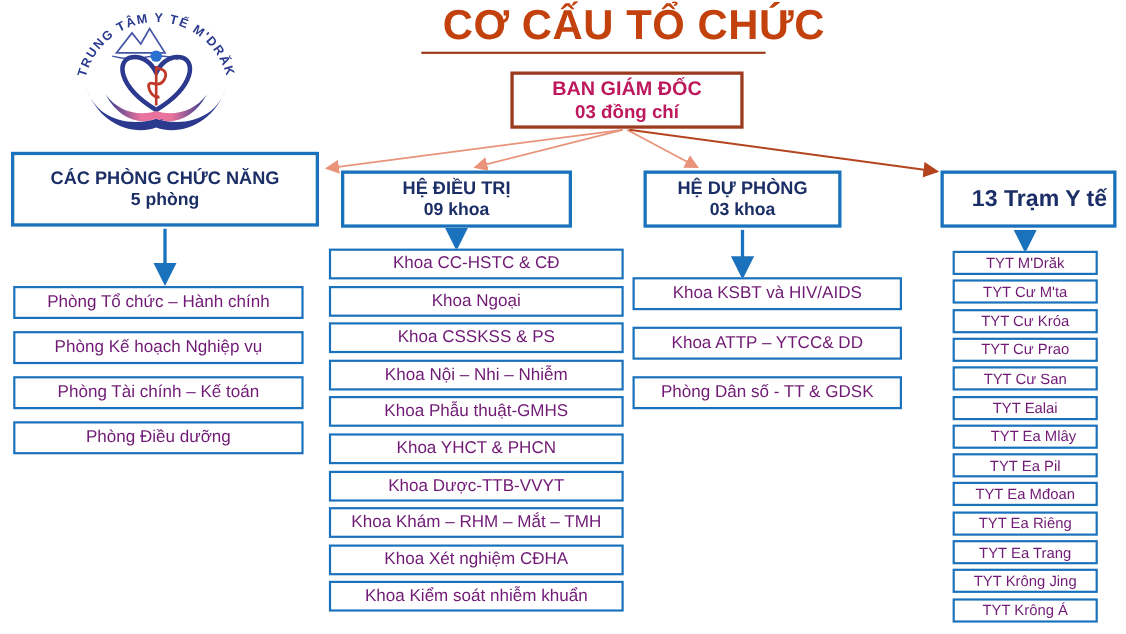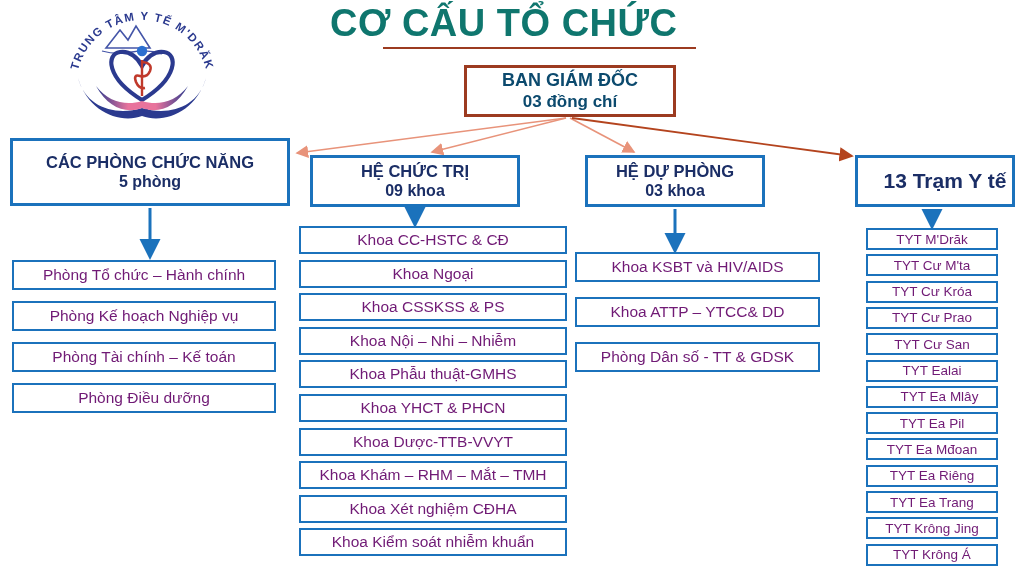--- a/index.html
+++ b/index.html
@@ -23,24 +23,24 @@
     width: 160px;
     height: 122px;
   }
 
   
   #title {
     position: absolute;
     left: 330px;
     top: 2px;
     width: 420px;
-    text-align: left;
+    text-align: right;
     font-size: 38px;
     font-weight: bold;
-    color: #0f766e;
+    color: #c2410c;
     letter-spacing: 0.5px;
     white-space: nowrap;
   }
   #title-rule {
     position: absolute;
     left: 383px;
     top: 47px;
     width: 313px;
     height: 2px;
     background: #9C3B20;
@@ -53,21 +53,21 @@
     top: 65px;
     width: 212px;
     height: 52px;
     border: 3px solid #9C3B20;
     background: #ffffff;
     box-sizing: border-box;
     display: flex;
     flex-direction: column;
     align-items: center;
     justify-content: center;
-    color: #0c4a6e;
+    color: #be185d;
     font-weight: bold;
     font-size: 18px;
     line-height: 1.18;
   }
   #root-box .l2 { font-size: 17px; }
 
   
   #connectors {
     position: absolute;
     left: 0;
@@ -186,21 +186,21 @@
   <line x1="415" y1="209" x2="415" y2="222" stroke="#1B72BC" stroke-width="3" marker-end="url(#ah-blue)"></line>
   <line x1="675" y1="209" x2="675" y2="248" stroke="#1B72BC" stroke-width="3" marker-end="url(#ah-blue)"></line>
   <line x1="932" y1="209" x2="932" y2="224" stroke="#1B72BC" stroke-width="3" marker-end="url(#ah-blue)"></line>
 </svg>
 
 <div class="col-header" id="hdr-0">
   <div>CÁC PHÒNG CHỨC NĂNG</div>
   <div class="l2">5 phòng</div>
 </div>
 <div class="col-header" id="hdr-1">
-  <div>HỆ CHỨC TRỊ</div>
+  <div>HỆ ĐIỀU TRỊ</div>
   <div class="l2">09 khoa</div>
 </div>
 <div class="col-header" id="hdr-2">
   <div>HỆ DỰ PHÒNG</div>
   <div class="l2">03 khoa</div>
 </div>
 <div class="col-header" id="hdr-3">
   <div>13 Trạm Y tế</div>
 </div>
 

